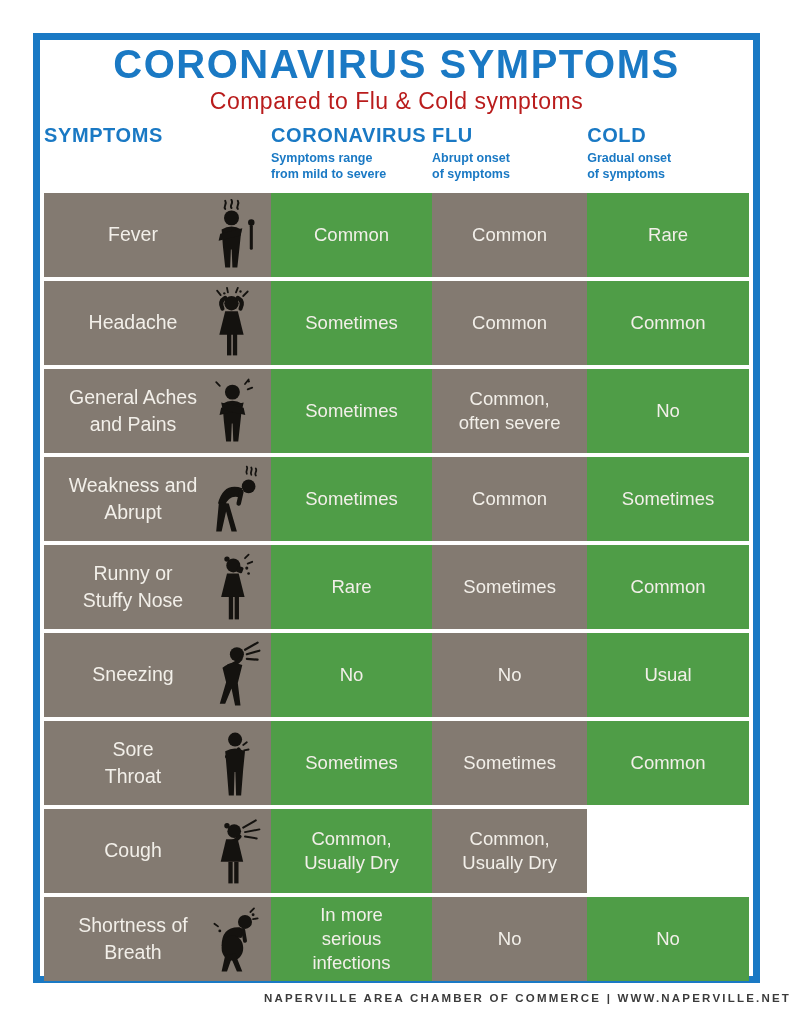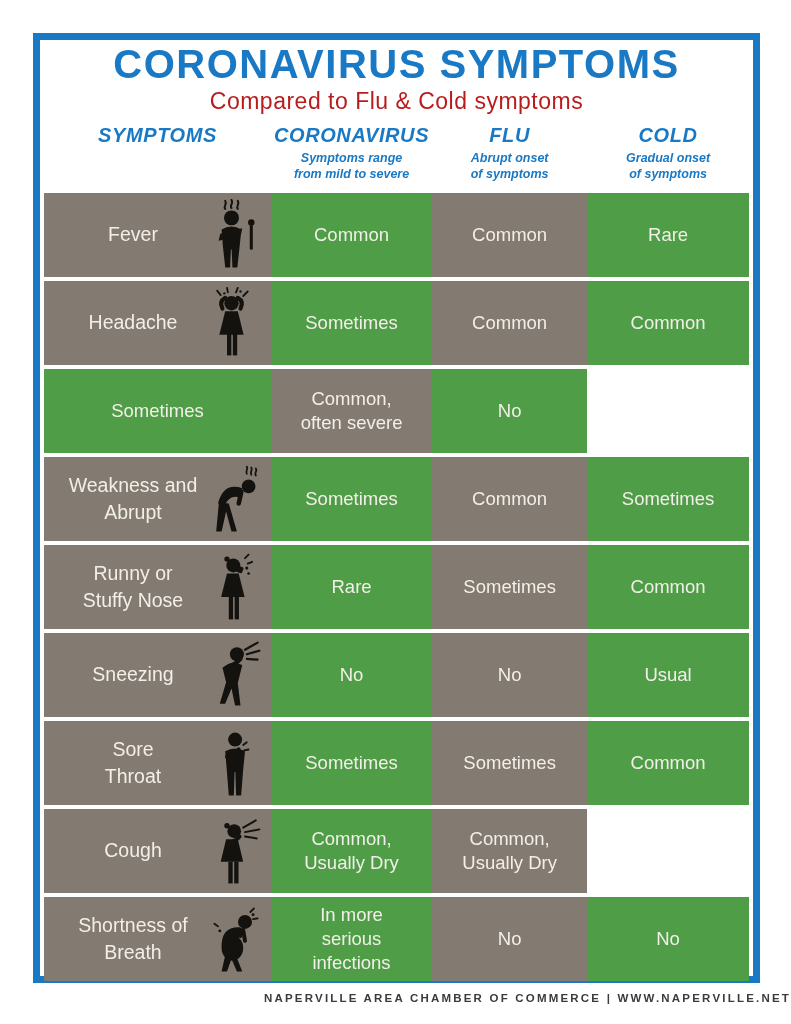--- a/index.html
+++ b/index.html
@@ -17,21 +17,21 @@
     font-size:40px; font-weight:bold; letter-spacing:1.5px; line-height:1.0;
   }
   .subtitle {
     margin-top:4px; text-align:center; color:#b91c1c;
     font-size:23px; font-weight:normal; letter-spacing:0.5px; line-height:1.2;
   }
   .colheads {
     display:grid; grid-template-columns:32.2% 22.85% 22% 22.95%;
     margin:8px 4px 0 4px;
   }
-  .colhead { text-align:center; color:#1a79c4;font-style:italic; }
+  .colhead { color:#1a79c4; }
   .colhead .label { font-size:20px; font-weight:bold; letter-spacing:0.6px; line-height:1.1; }
   .colhead .sub  { font-size:12.5px; font-weight:bold; margin-top:4px; line-height:1.28; white-space:pre-line; }
   .tbl { margin:11px 4px 0 4px; }
   .row {
     display:grid; grid-template-columns:32.2% 22.85% 22% 22.95%;
     height:84px; margin-bottom:4px;
   }
   .row:last-child { margin-bottom:8px; }
   .cell {
     display:flex; align-items:center; justify-content:center; text-align:center;
@@ -125,20 +125,38 @@
               <rect x="26.5" y="52" width="4.8" height="24" fill="#14120f"></rect>
             </svg>
           </span>
         </div>
         <div class="cell c-green">Sometimes</div>
         <div class="cell c-gray">Common</div>
         <div class="cell c-green">Common</div>
       </div>
 
       <div class="row">
+        <div class="cell c-gray sym">
+          <span class="sym-label">General Aches
+and Pains</span>
+          <span class="icon">
+            <svg viewBox="0 0 60 80" xmlns="http://www.w3.org/2000/svg">
+              <g fill="none" stroke="#14120f" stroke-width="2" stroke-linecap="round">
+                <path d="M40 10 L44 5"></path>
+                  <path d="M43 16 L48 14"></path>
+                  <path d="M12 12 L8 8"></path>
+              </g>
+              <circle cx="44" cy="7" r="1.4" fill="#14120f"></circle>
+              <circle cx="26" cy="19" r="8.3" fill="#14120f"></circle>
+              <path fill="#14120f" d="M15 32 q11 -7 22 0 l-2 19 -2.5 23 h-5.5 l-0.8 -20 h-0.9 l-0.8 20 h-5.5 l-2.5 -23 z"></path>
+              <path fill="#14120f" d="M13.5 36.5 l25 -6 -1.8 8 -25 6 z"></path>
+              <path fill="#14120f" d="M38.5 36.5 l-25 -6 1.8 8 25 6 z"></path>
+            </svg>
+          </span>
+        </div>
         <div class="cell c-green">Sometimes</div>
         <div class="cell c-gray">Common,
 often severe</div>
         <div class="cell c-green">No</div>
       </div>
 
       <div class="row">
         <div class="cell c-gray sym">
           <span class="sym-label">Weakness and
 Abrupt</span>

